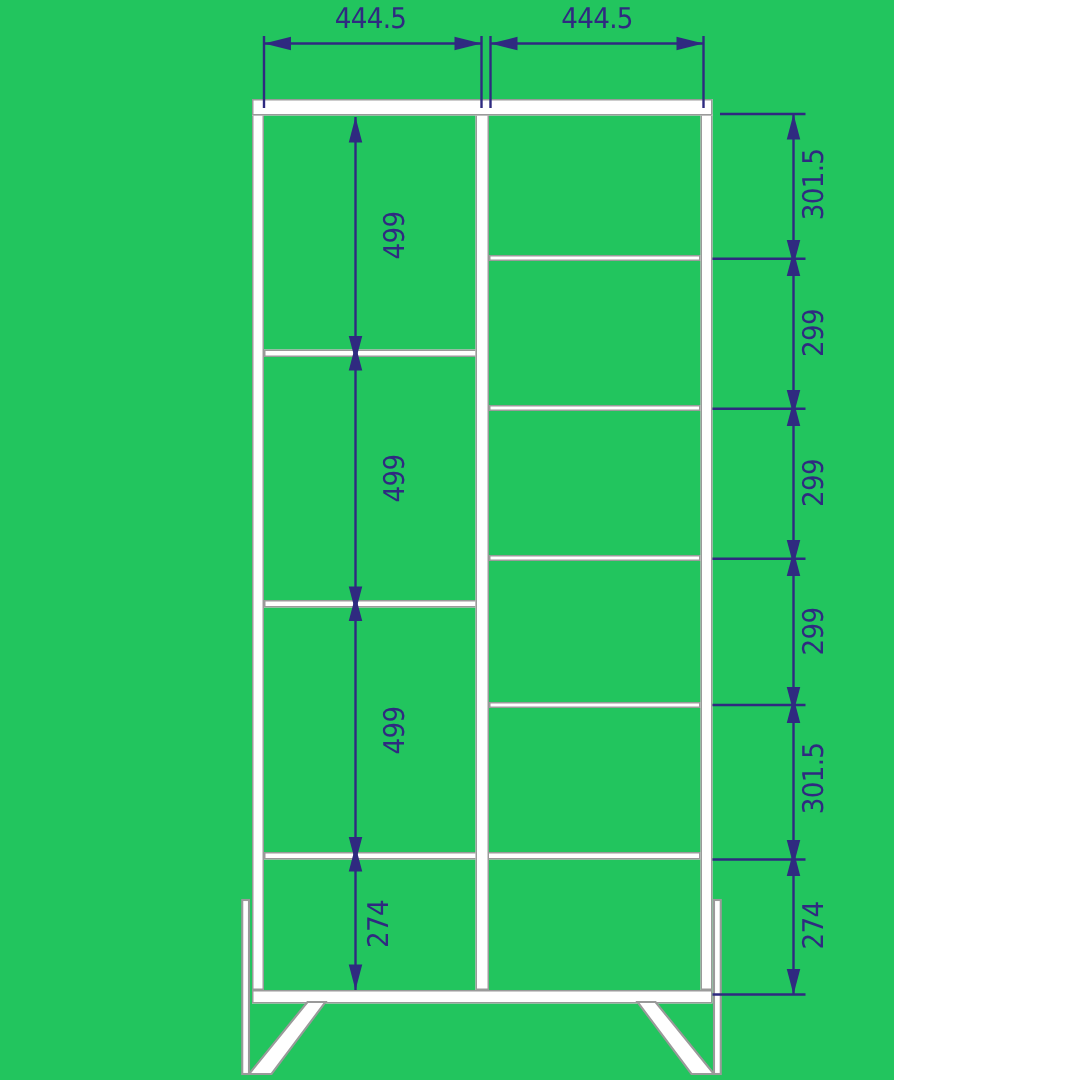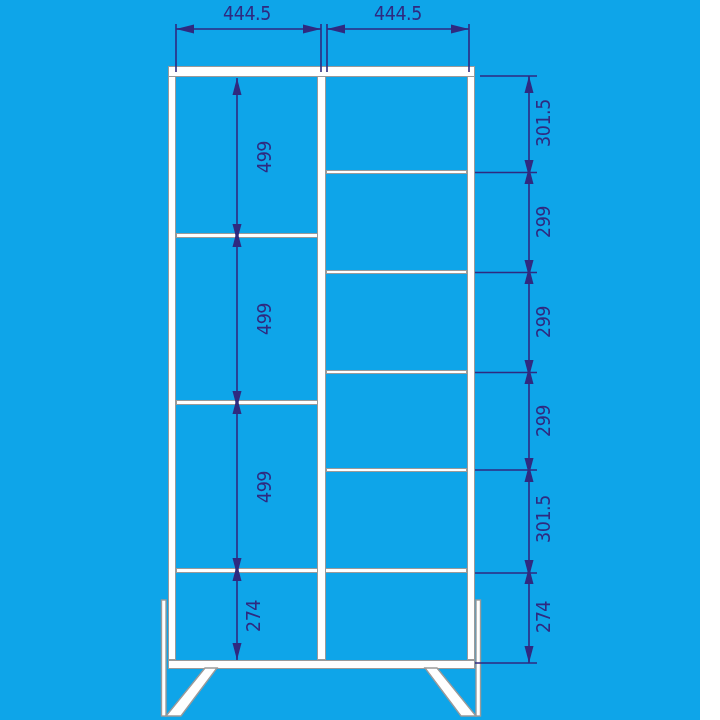--- a/index.html
+++ b/index.html
@@ -1,17 +1,17 @@
 <!DOCTYPE html>
 <html><head>
 <meta charset="utf-8">
 <style>
   html,body{margin:0;padding:0;background:#ffffff;}
   .canvas{
-    position:relative;width:700px;height:720px;background:#0ea5e9;overflow:hidden;
+    position:relative;width:596px;height:720px;background:#22c55e;overflow:hidden;
     font-family:"DejaVu Sans", sans-serif;
   }
   
   .panel{
     position:absolute;background:#ffffff;border:1px solid #9a9a9a;box-sizing:border-box;
   }
   svg.linework{position:absolute;left:0;top:0;}
   .dim-label{
     position:absolute;color:#2f2a80;font-size:19px;font-weight:500;
     letter-spacing:-0.5px;white-space:nowrap;line-height:1;

